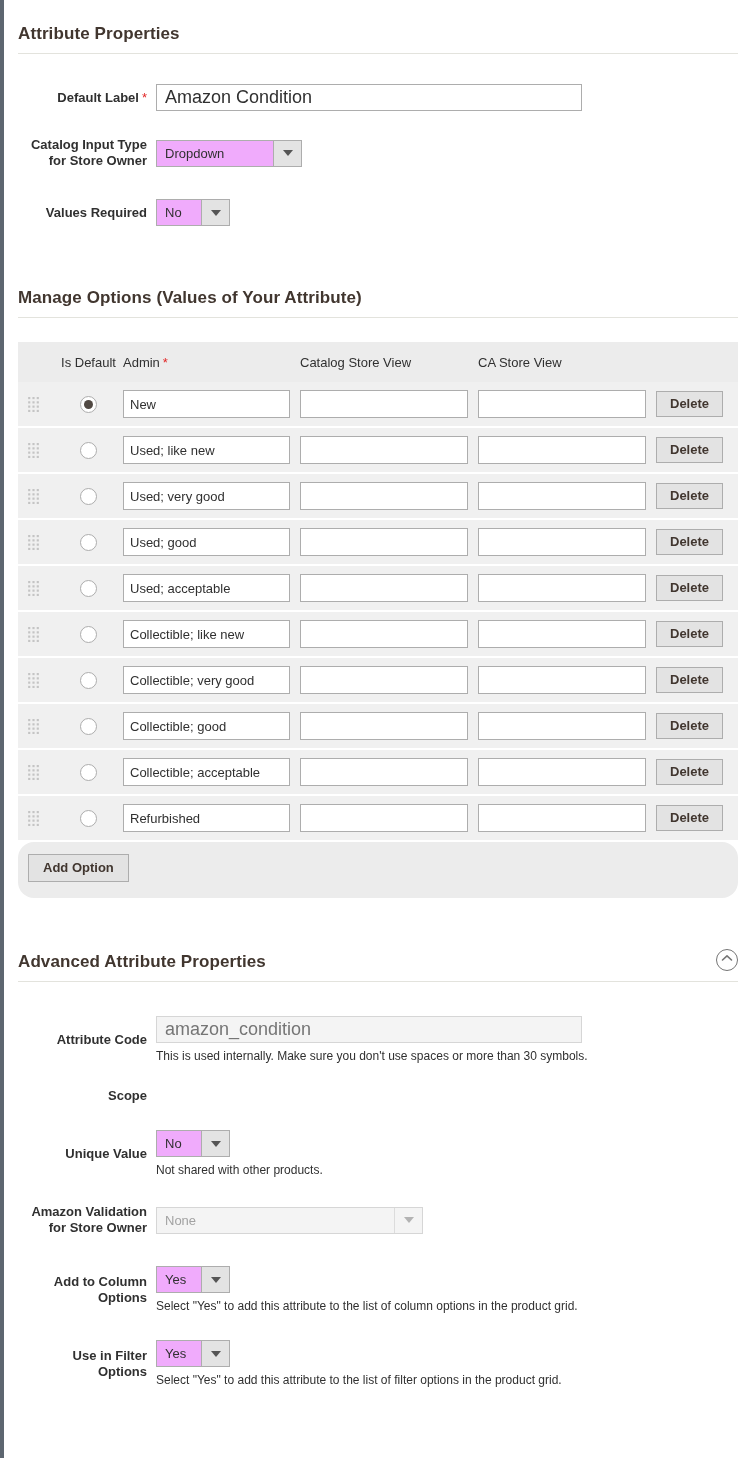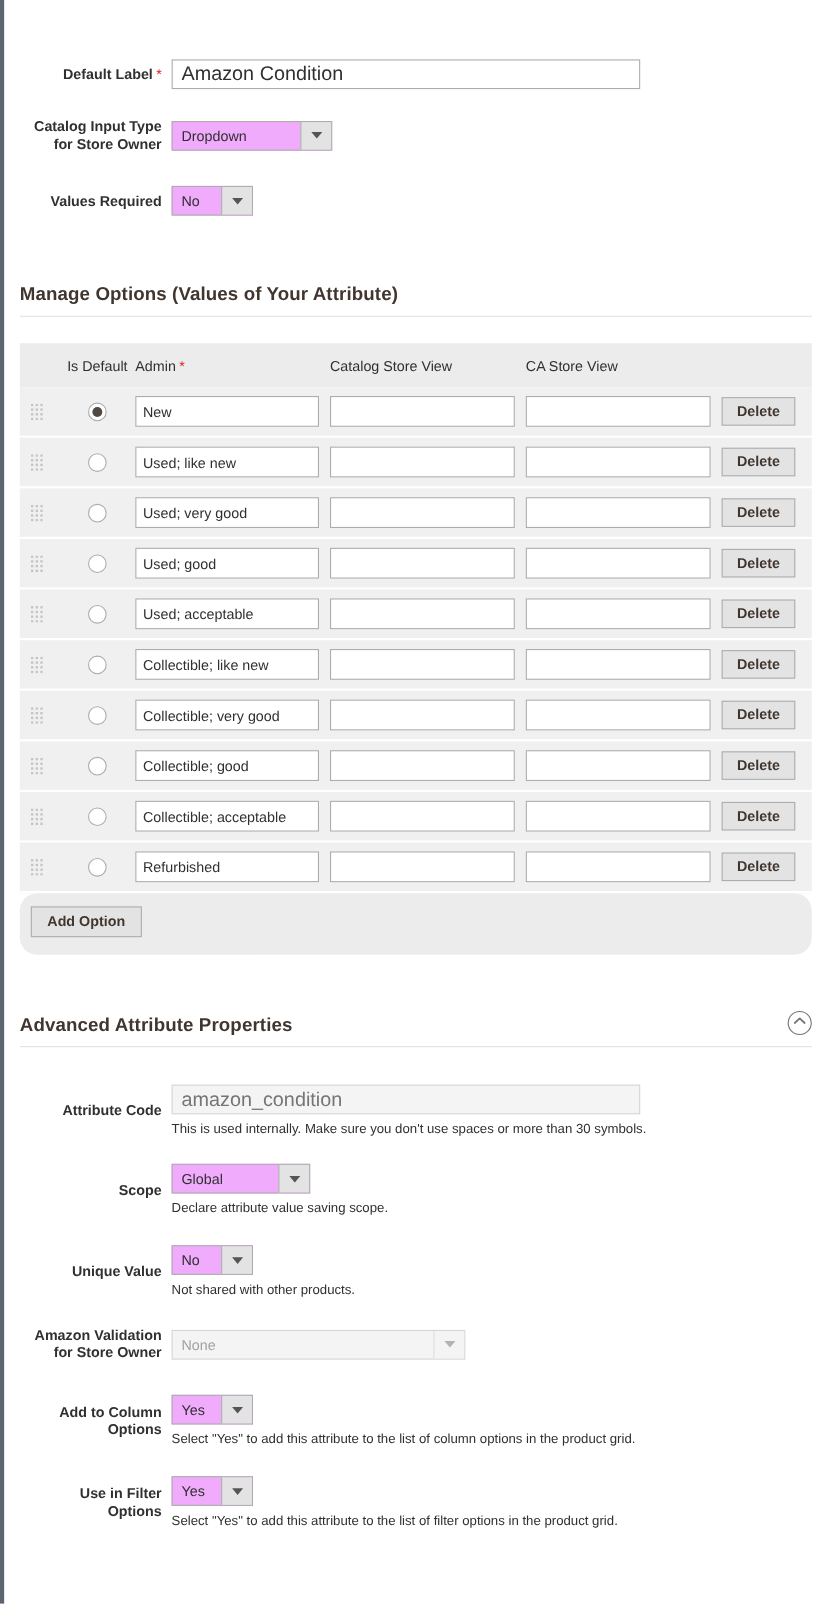--- a/index.html
+++ b/index.html
@@ -264,20 +264,23 @@
   .sp-48 { height: 48px; }
 </style>
 </head>
 <body>
 
 <div class="edge-stripe"></div>
 
 <div class="page">
 
   <div class="sp-24"></div>
+  <div class="section-head">
+    <h2>Attribute Properties</h2>
+  </div>
 
   <div class="sp-30"></div>
 
   <div class="field-row">
     <div class="field-label"><span>Default Label</span><span class="req">*</span></div>
     <div class="field-control">
       <input class="text-input wide" type="text" value="Amazon Condition" style="">
     </div>
   </div>
 
@@ -608,29 +611,20 @@
     <div class="field-control">
       <input class="text-input wide disabled" type="text" disabled="" placeholder="amazon_condition" style="">
       <div class="note">This is used internally. Make sure you don't use spaces or more than 30 symbols.</div>
     </div>
   </div>
 
   <div class="sp-24"></div>
 
   <div class="field-row">
     <div class="field-label">Scope</div>
-    <div class="field-control">
-      <div class="select w-scope">
-        <span class="val">Global</span>
-        <span class="arrow">
-            <i></i>
-          </span>
-      </div>
-      <div class="note">Declare attribute value saving scope.</div>
-    </div>
   </div>
 
   <div class="sp-26"></div>
 
   <div class="field-row">
     <div class="field-label">Unique Value</div>
     <div class="field-control">
       <div class="select w-small">
         <span class="val">No</span>
         <span class="arrow">

